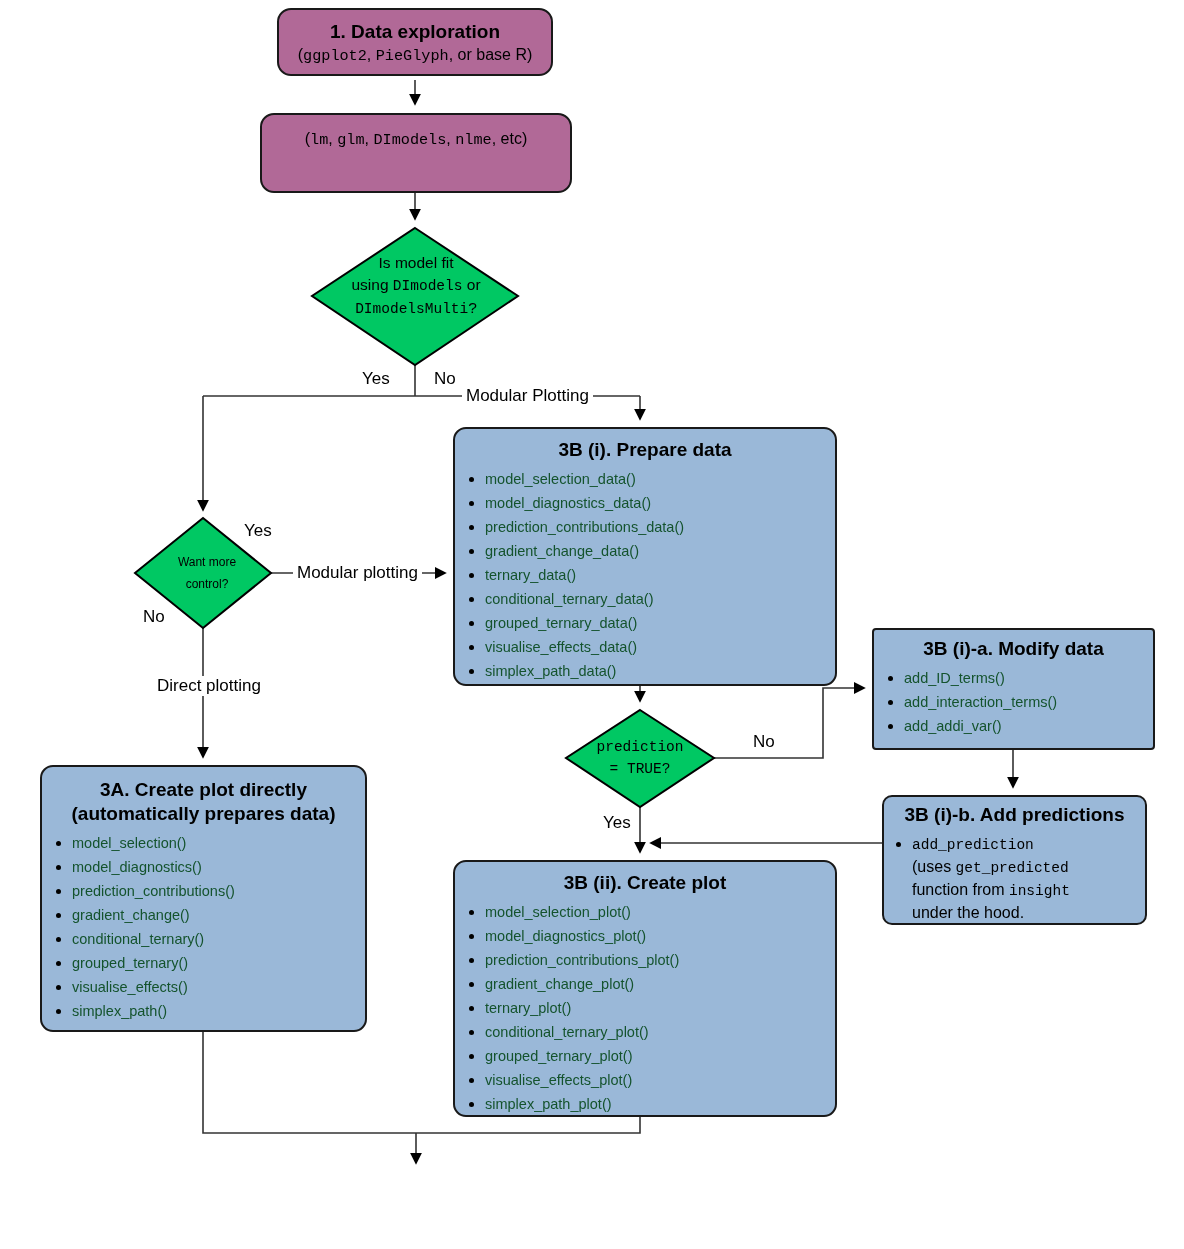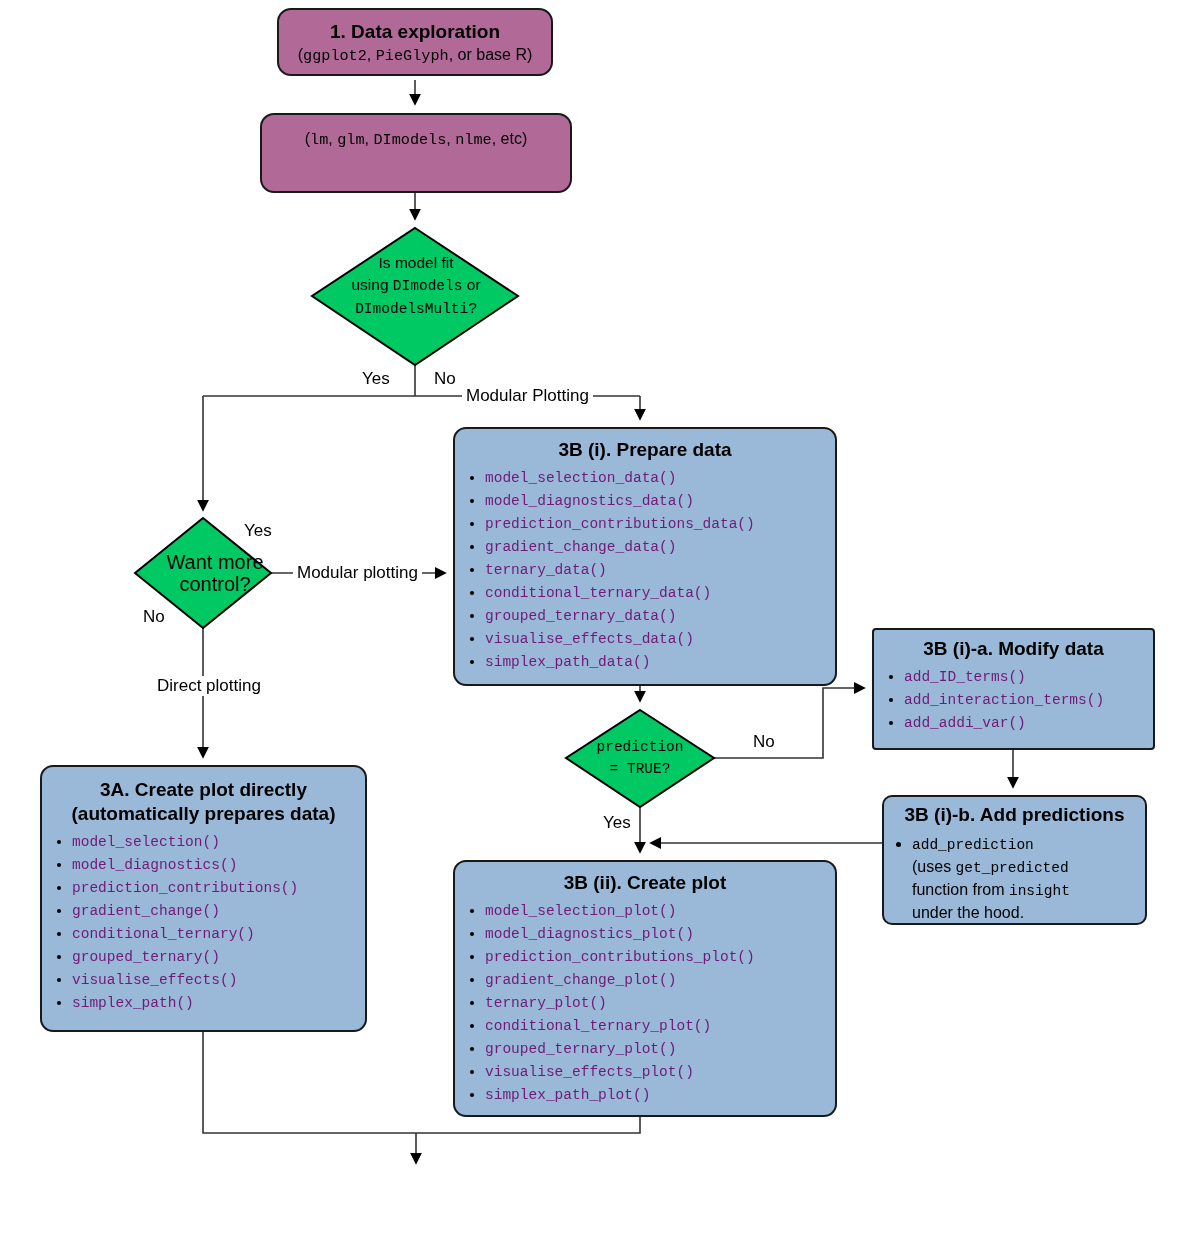--- a/index.html
+++ b/index.html
@@ -16,22 +16,22 @@
   .big-round { border-radius:13px; }
   .med-round { border-radius:4px; }
   .sml-round { border-radius:20px; }
 
   .box-title { font-weight:bold; font-size:19px; line-height:24px; text-align:center; }
   .subtitle  { font-size:16px; line-height:21px; }
   .mono { font-family:"Liberation Mono", monospace; font-size:0.95em; }
 
   ul.fn-list {
     list-style:disc outside; margin:5px 0 0 0; padding-left:30px;
-    font-family:Liberation Mono, monospace; font-size:14.5px; line-height:23px;
-    text-align:left; color:#701a75;
+    font-family:Liberation Sans, sans-serif; font-size:14.5px; line-height:23px;
+    text-align:left; color:#14532d;
   }
   ul.fn-list li::marker { color:#000; font-size:15px; }
 
   ul.note-list {
     list-style:disc outside; margin:6px 0 0 0; padding-left:28px;
     font-size:16px; line-height:21px; text-align:left;
   }
   ul.note-list .mono { font-size:14.5px; }
 
   .diamond-label { position:absolute; z-index:2; text-align:center; font-size:15.5px; line-height:22px; }
@@ -47,21 +47,21 @@
   #step2 { left:260px; top:113px;  width:312px; height:80px;  padding-top:13px; }
   #step4 { left:295px; top:1171px; width:240px; height:74px;  padding-top:12px; }
 
   #prepare-data  { left:453px; top:427px; width:384px; height:259px; padding-top:9px; }
   #create-plot   { left:453px; top:860px; width:384px; height:257px; padding-top:9px; }
   #create-direct { left:40px;  top:765px; width:327px; height:267px; padding-top:11px; }
   #modify-data   { left:872px; top:628px; width:283px; height:122px; padding-top:7px; }
   #add-pred      { left:882px; top:795px; width:265px; height:130px; padding-top:6px;border-radius:10px; }
 
   #decision-model-label      { left:330px; top:252px; width:172px; }
-  #decision-control-label    { left:164px; top:551px; width:102px; font-size:20px; }
+  #decision-control-label    { left:156px; top:551px; width:102px; font-size:12px; }
   #decision-prediction-label { left:574px; top:736px; width:132px; font-family:"Liberation Mono",monospace; font-size:14.5px; }
 </style>
 </head>
 <body>
 
 <div class="canvas">
 
   <svg class="connectors" viewBox="0 0 1184 1249" xmlns="http://www.w3.org/2000/svg">
     <defs>
       <marker id="arrow" viewBox="0 0 10 10" refX="8.5" refY="5" markerWidth="7.5" markerHeight="7.5" orient="auto-start-reverse">

